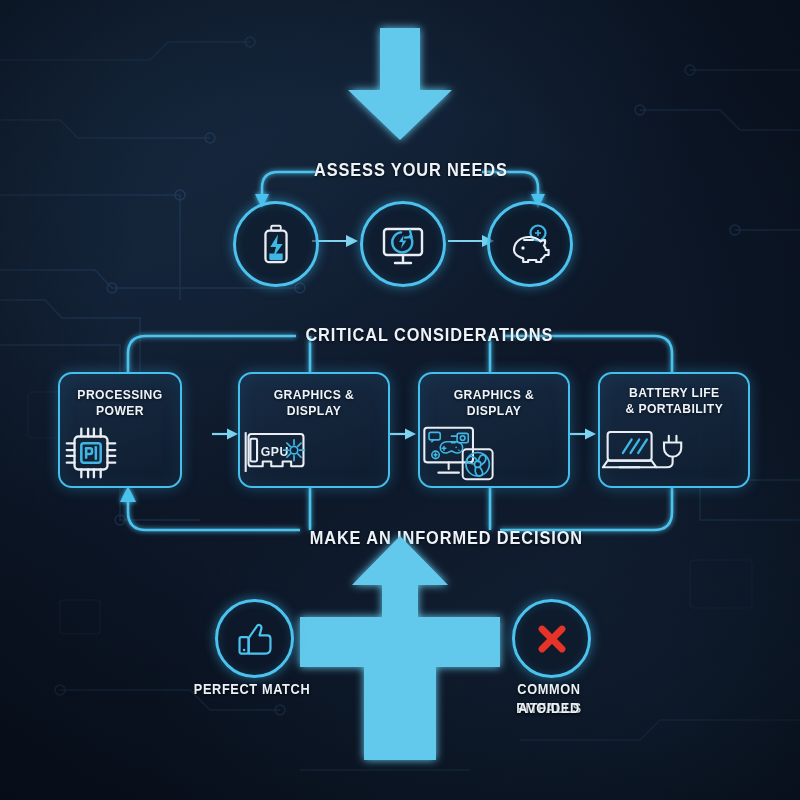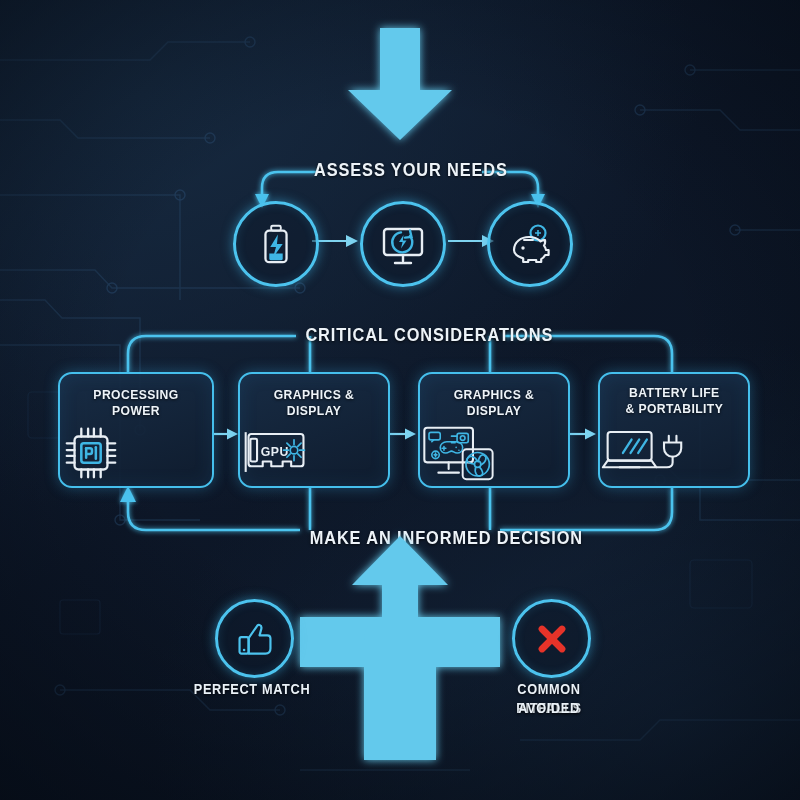--- a/index.html
+++ b/index.html
@@ -224,21 +224,21 @@
     </g>
     <g fill="#7fd4f0">
       <path d="M238 434 L227 428.5 V439.5 Z"></path>
       <path d="M416 434 L405 428.5 V439.5 Z"></path>
       <path d="M596 434 L585 428.5 V439.5 Z"></path>
     </g>
   </svg>
 
   <div class="label band-label" style="left:290px;top:325px;width:220px;">CRITICAL CONSIDERATIONS</div>
 
-  <div class="cbox" style="left:58px;top:372px;width:156px;height:116px;">
+  <div class="cbox" style="left:58px;top:372px;width:124px;height:116px;">
     <div class="ctitle">PROCESSING POWER</div>
     <div class="cicon">
       <svg width="62" height="62" viewBox="0 0 64 64">
         <g stroke="#e8eef4" stroke-width="2.4" fill="none" stroke-linecap="round">
           <rect x="15" y="15" width="34" height="34" rx="4"></rect>
           <path d="M22 15 V7 M29 15 V7 M35 15 V7 M42 15 V7"></path>
           <path d="M22 49 V57 M29 49 V57 M35 49 V57 M42 49 V57"></path>
           <path d="M15 22 H7 M15 29 H7 M15 35 H7 M15 42 H7"></path>
           <path d="M49 22 H57 M49 29 H57 M49 35 H57 M49 42 H57"></path>
         </g>

